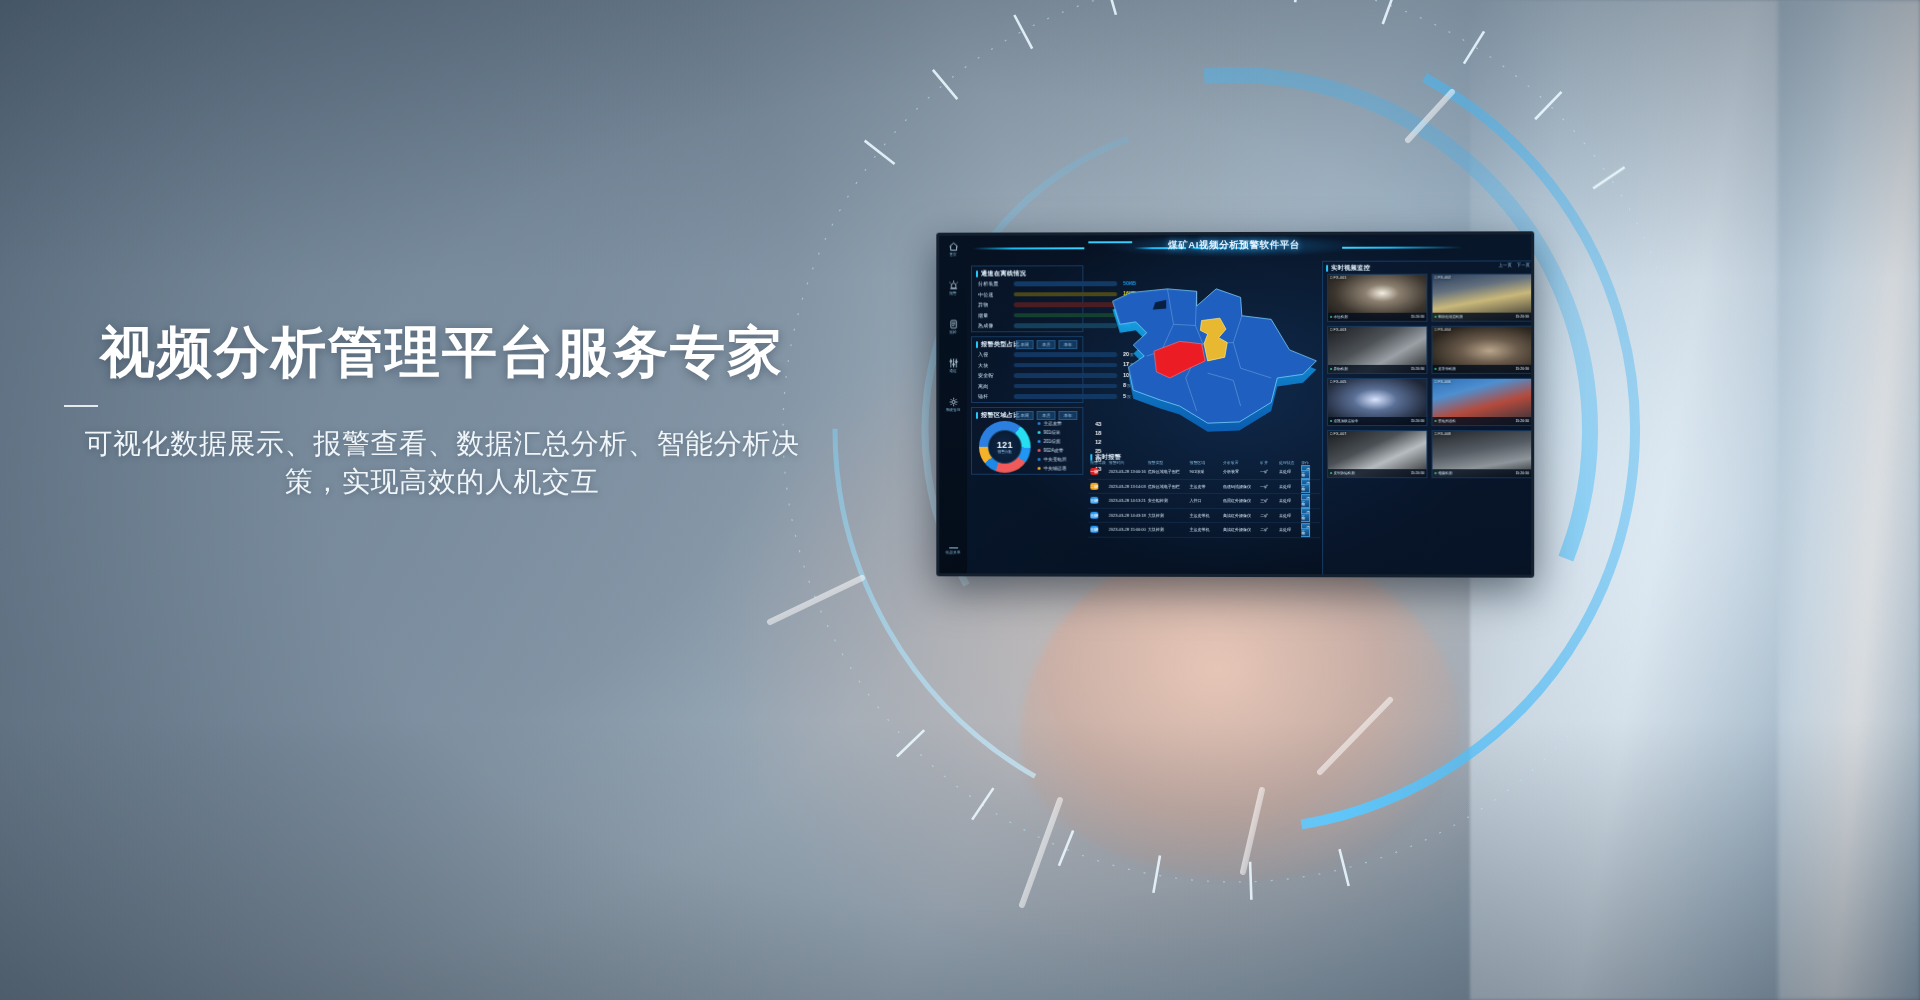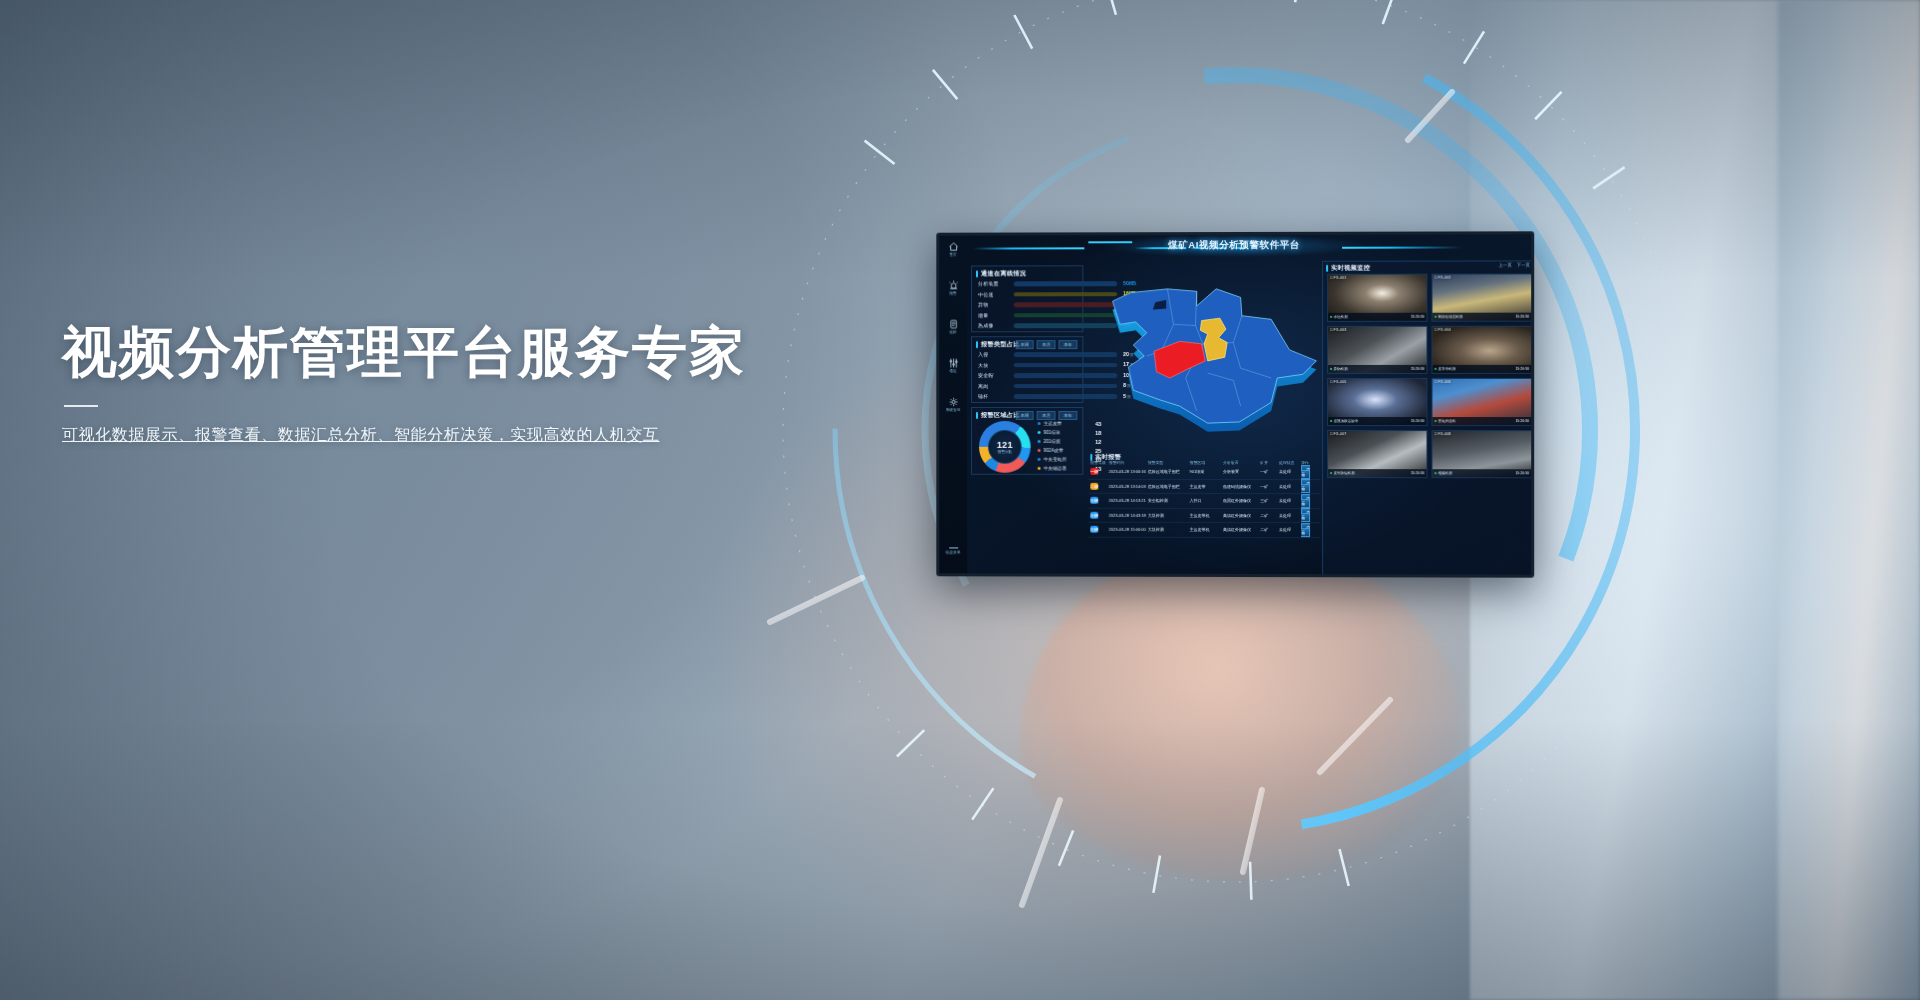--- a/index.html
+++ b/index.html
@@ -33,28 +33,28 @@
     background:linear-gradient(95deg, rgba(120,150,175,0.35) 0%, rgba(226,240,250,0.75) 35%, rgba(255,255,255,0.88) 62%, rgba(200,220,235,0.55) 100%);
     filter:blur(2px);
   }
   #hand { position:absolute; left:1020px; top:540px; width:440px; height:340px;
     border-radius:48% 52% 46% 54% / 60% 56% 44% 40%;
     background:radial-gradient(ellipse at 45% 38%, rgba(238,200,182,0.82) 0%, rgba(214,170,152,0.55) 48%, rgba(150,145,150,0.12) 78%, rgba(0,0,0,0) 100%);
     filter:blur(3px);
   }
 
   
-  #hero { position:absolute; left:62px; top:320px; width:760px; }
+  #hero { position:absolute; left:62px; top:320px; width:760px;text-align:center; }
   #hero h1 { font-size:55px; font-weight:bold; color:#ffffff; letter-spacing:2px; line-height:1.18;
     text-shadow:0 2px 10px rgba(30,45,60,0.45); }
   #hero .sub { margin-top:16px; font-size:20.5px; color:#e7eef4; letter-spacing:0.9px; font-weight:400;
     text-shadow:0 1px 6px rgba(30,45,60,0.35); }
   #hero .rule { margin:20px 0 18px 2px; width:34px; height:2px; background:#e3ebf1; }
-  #hero .desc { font-size:16px; color:#f0f5f9; letter-spacing:0.6px;
-    text-shadow:0 1px 6px rgba(30,45,60,0.35);text-decoration:underline; }
+  #hero .desc { font-size:28px; color:#f0f5f9; letter-spacing:0.6px;
+    text-shadow:0 1px 6px rgba(30,45,60,0.35); }
 
   
   #monitor { position:absolute; left:935px; top:232px; width:598px; height:345px;
     background:#0a1420; border:3px solid #15202e; border-radius:3px;
     box-shadow:0 14px 42px rgba(10,20,32,0.55); overflow:hidden;
     transform:perspective(1500px) rotateY(-1.2deg); }
   #screen { position:absolute; inset:0;
     background:
       radial-gradient(ellipse 420px 300px at 52% 46%, rgba(22,56,100,0.55) 0%, rgba(7,18,34,0.2) 62%, rgba(4,11,22,0) 100%),
       linear-gradient(160deg,#061020 0%,#08172b 40%,#061326 72%,#050e1c 100%);

